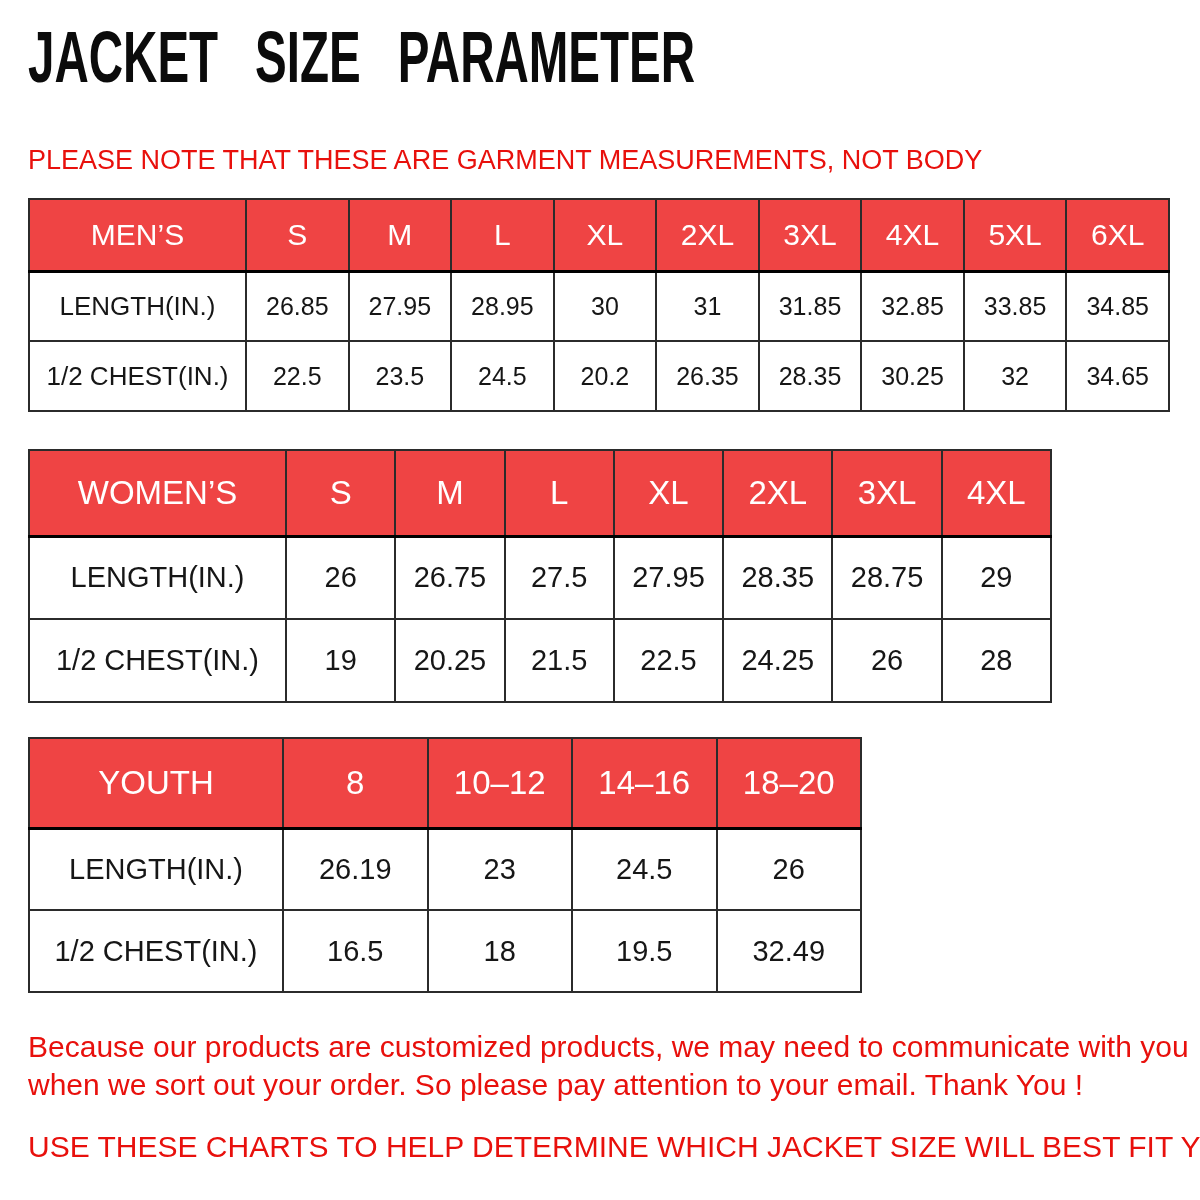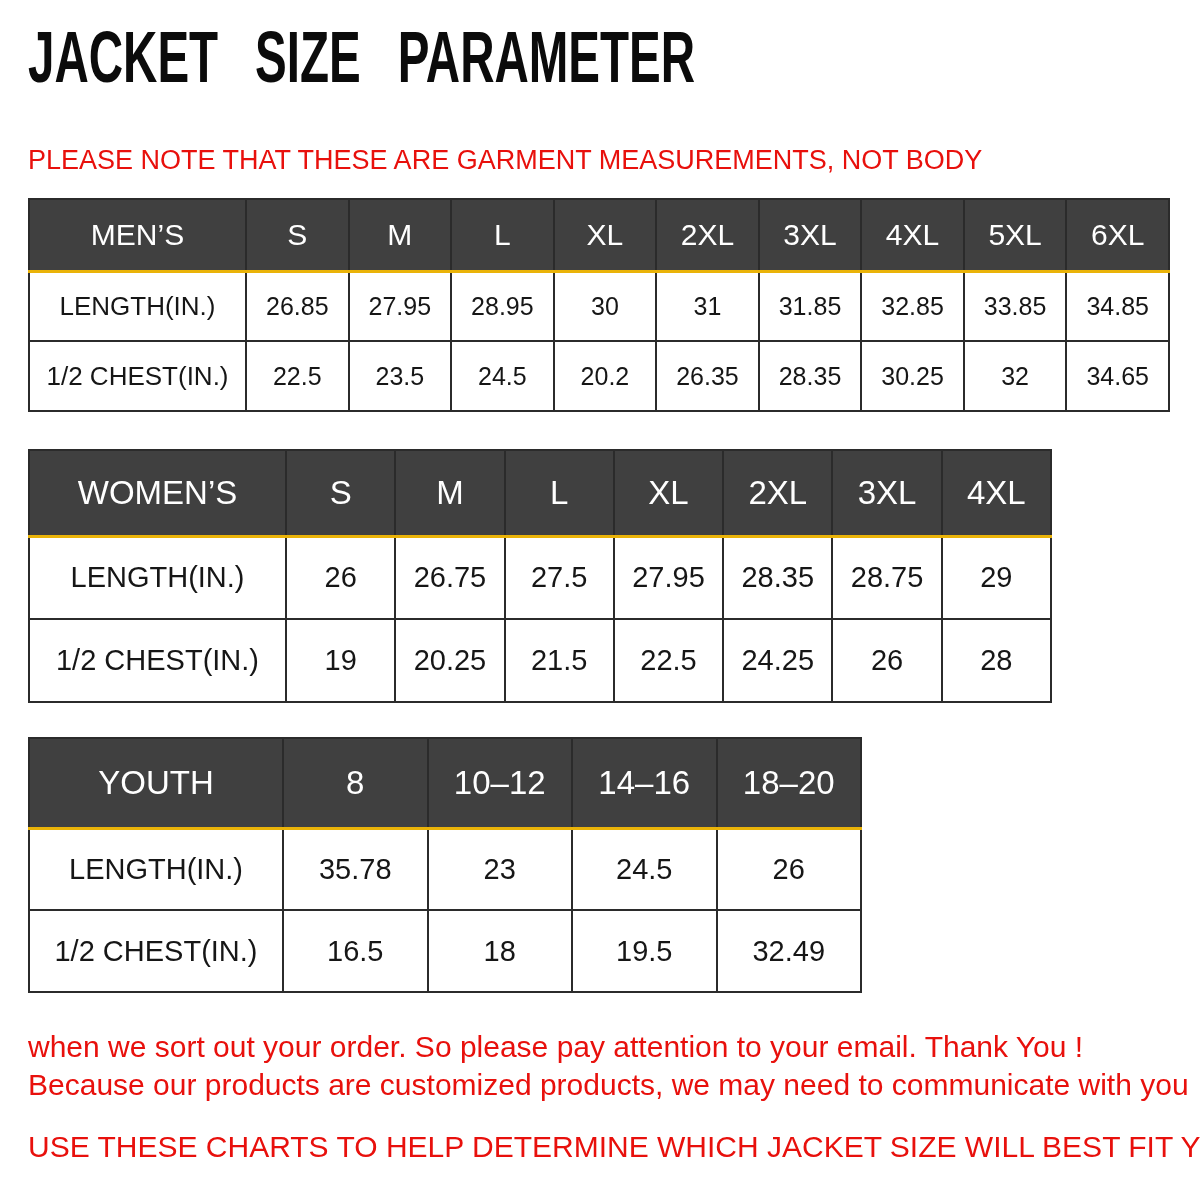--- a/index.html
+++ b/index.html
@@ -26,22 +26,22 @@
   .sizes-table{
     position:absolute;border-collapse:collapse;table-layout:fixed;
     background:#ffffff;
   }
   .sizes-table th,.sizes-table td{
     border:2px solid #2b2b2b;
     text-align:center;vertical-align:middle;padding:0;
     color:#161616;font-weight:normal;
   }
   .sizes-table thead th{
-    background:#404040;color:#ffffff;
-    border-bottom:3px solid #eab308;
+    background:#ef4444;color:#ffffff;
+    border-bottom:3px solid #000000;
   }
 
   
   .men{left:28px;top:198px;width:1142px;}
   .men col.label-col{width:217px;}
   .men thead tr{height:72px;}
   .men tbody tr{height:70px;}
   .men thead th{font-size:30px;}
   .men td{font-size:25px;}
   .men td.rowlabel{font-size:26px;}
@@ -200,33 +200,33 @@
       <th>YOUTH</th>
       <th>8</th>
       <th>10–12</th>
       <th>14–16</th>
       <th>18–20</th>
     </tr>
   </thead>
   <tbody>
     <tr>
       <td class="rowlabel">LENGTH(IN.)</td>
-      <td>35.78</td>
+      <td>26.19</td>
       <td>23</td>
       <td>24.5</td>
       <td>26</td>
     </tr>
     <tr>
       <td class="rowlabel">1/2 CHEST(IN.)</td>
       <td>16.5</td>
       <td>18</td>
       <td>19.5</td>
       <td>32.49</td>
     </tr>
   </tbody>
 </table>
 
 <p class="footer-para1">
+  <span>Because our products are customized products, we may need to communicate with you</span>
   <span>when we sort out your order. So please pay attention to your email. Thank You !</span>
-  <span>Because our products are customized products, we may need to communicate with you</span>
 </p>
 
 <p class="footer-para2">USE THESE CHARTS TO HELP DETERMINE WHICH JACKET SIZE WILL BEST FIT YOU.</p>
 
 </body></html>

